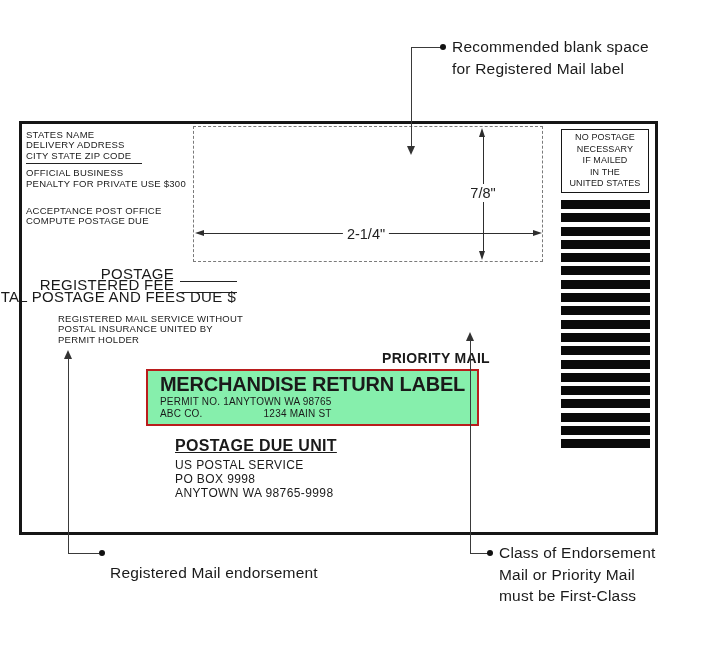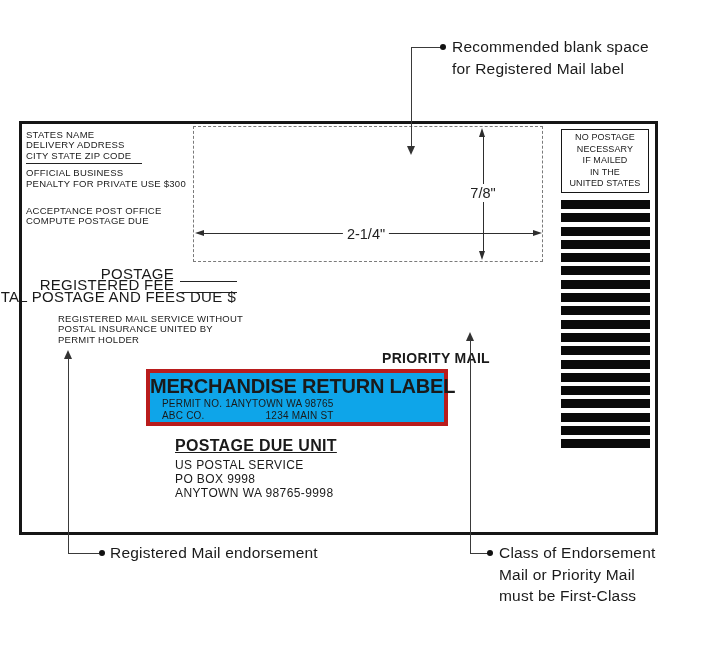--- a/index.html
+++ b/index.html
@@ -55,22 +55,22 @@
 
   .regsvc{position:absolute;left:36px;top:190px;}
 
   .priority{
     position:absolute;left:304px;top:183px;width:220px;text-align:center;
     font-weight:bold;font-size:14px;letter-spacing:0.3px;white-space:nowrap;margin-top:43px;
   }
 
   
   .merchbox{
-    position:absolute;left:124px;top:245px;width:302px;height:57px;
-    border:4px solid #b91c1c;box-sizing:border-box;background:#0ea5e9;
+    position:absolute;left:124px;top:245px;width:333px;height:57px;
+    border:2px solid #b91c1c;box-sizing:border-box;background:#86efac;
   }
   .merch-title{text-align:center;font-weight:bold;font-size:20px;letter-spacing:-0.2px;margin-top:2px;white-space:nowrap;}
   .merch-row{display:flex;justify-content:flex-start;padding:0 12px;font-size:10px;line-height:11.5px;letter-spacing:0.2px;}
   .merch-right{text-align:right;}
 
   
   .pdu{position:absolute;left:153px;top:313px;white-space:nowrap;}
   .pdu-title{font-weight:bold;font-size:16px;letter-spacing:0.3px;text-decoration:underline;}
   .pdu-lines{font-size:12px;line-height:14.2px;letter-spacing:0.4px;margin-top:3px;}
 
@@ -198,21 +198,21 @@
   <div class="bullet" style="left:440px;top:44px;"></div>
   <div class="callout" style="left:452px;top:36px;">
     <div>Recommended blank space</div>
     <div>for Registered Mail label</div>
   </div>
 
   <div class="arrhead arrhead-up" style="left:64.3px;top:350px;"></div>
   <div class="cl" style="left:68px;top:358px;width:1.2px;height:196px;"></div>
   <div class="cl" style="left:68px;top:553px;width:31px;height:1.2px;"></div>
   <div class="bullet" style="left:99px;top:550px;"></div>
-  <div class="callout" style="left:110px;top:542px;">
+  <div class="callout" style="left:110px;top:562px;">
     <div>Registered Mail endorsement</div>
   </div>
 
   <div class="arrhead arrhead-up" style="left:466.3px;top:332px;"></div>
   <div class="cl" style="left:470px;top:340px;width:1.2px;height:214px;"></div>
   <div class="cl" style="left:470px;top:553px;width:18px;height:1.2px;"></div>
   <div class="bullet" style="left:487px;top:550px;"></div>
   <div class="callout" style="left:499px;top:542px;">
     <div>Class of Endorsement</div>
     <div>Mail or Priority Mail</div>

